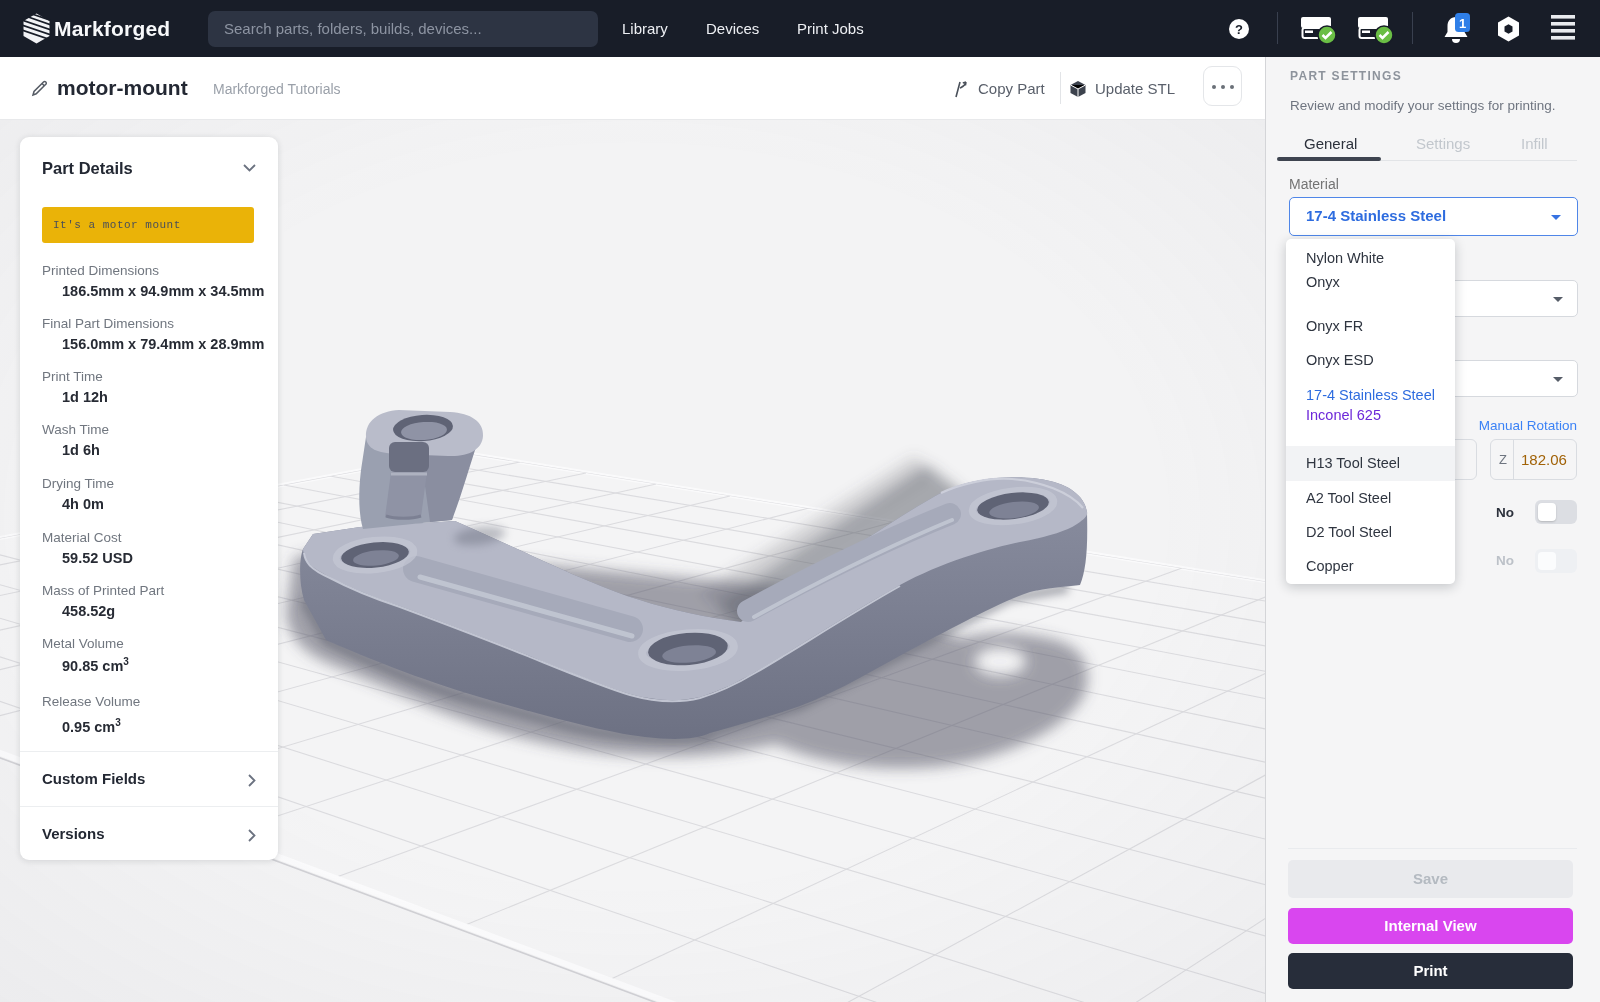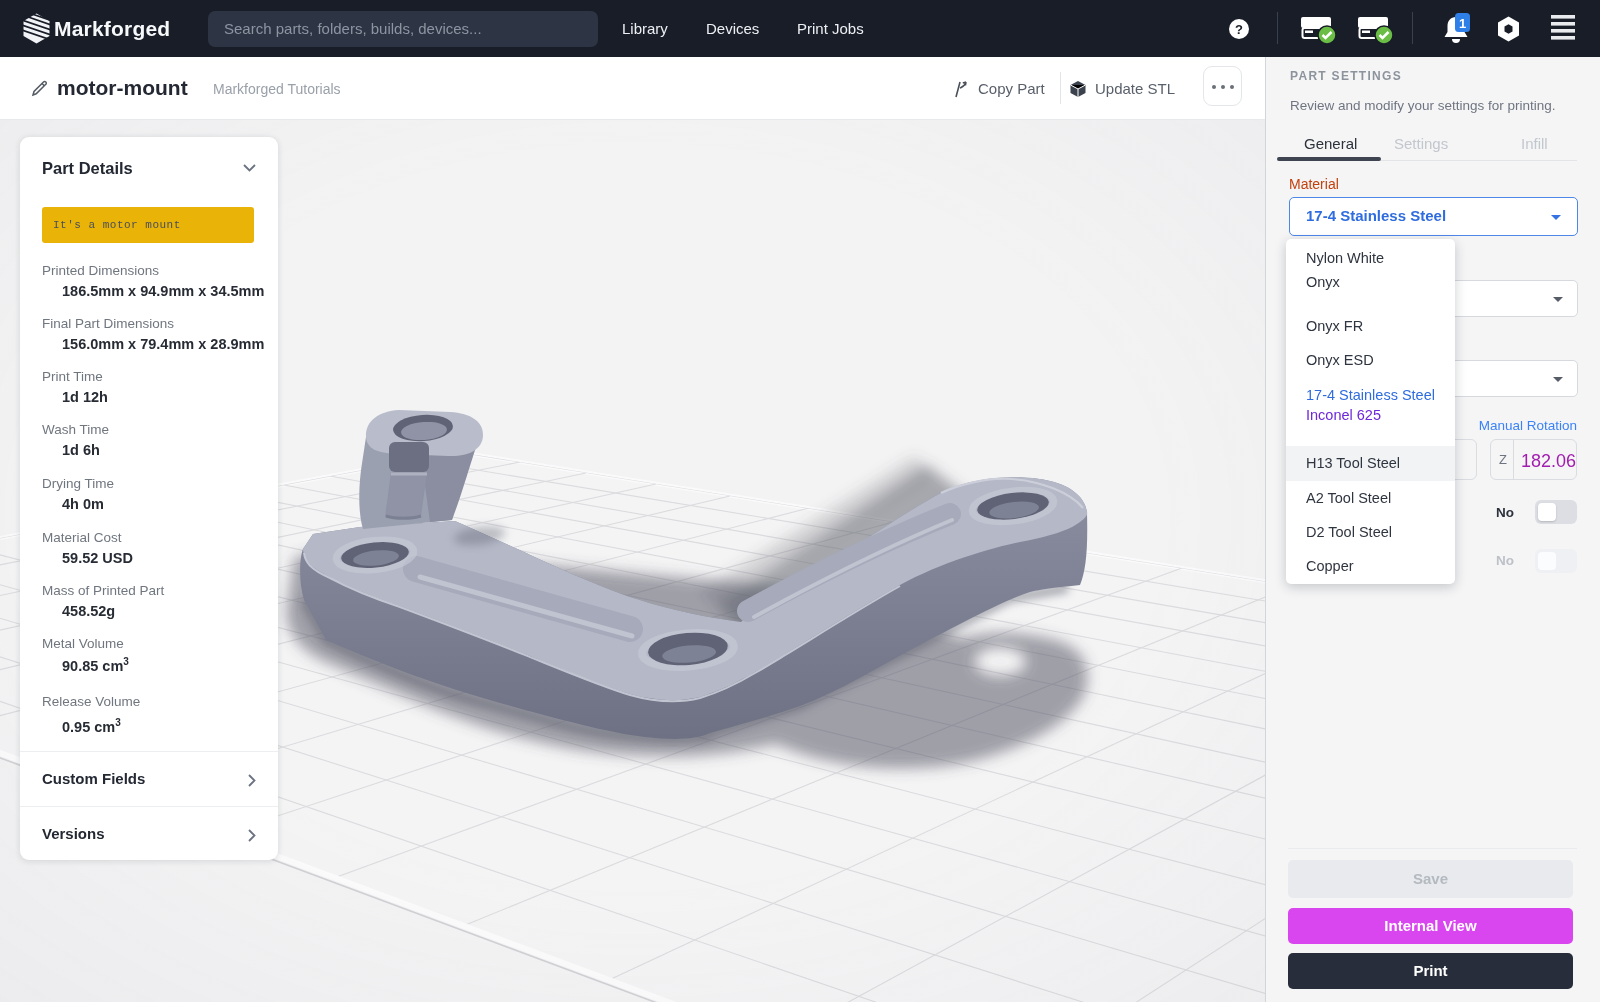--- a/index.html
+++ b/index.html
@@ -27,21 +27,21 @@
 .fv sup{font-size:10px;}
 .cdiv{position:absolute;left:0;width:258px;height:1px;background:#eceef0;}
 .crow{position:absolute;left:22px;font-size:15px;font-weight:700;color:#232833;}
 
 .sidebar{position:absolute;left:1265px;top:57px;width:335px;height:945px;background:#f5f5f6;border-left:1px solid #d4d5d8;}
 .sb-cap{position:absolute;left:24px;top:12px;font-size:12px;letter-spacing:1.3px;color:#8d939c;font-weight:600;}
 .sb-sub{position:absolute;left:24px;top:41px;font-size:13.5px;color:#6f7580;}
 .tab{position:absolute;top:78px;font-size:15px;}
 .tab-line{position:absolute;left:11px;top:100px;width:104px;height:4px;background:#3e4450;border-radius:2px;}
 .tab-border{position:absolute;left:11px;top:103px;width:300px;height:1px;background:#e2e4e7;}
-.mat-label{position:absolute;left:23px;top:119px;font-size:14px;color:#c2410c;}
+.mat-label{position:absolute;left:23px;top:119px;font-size:14px;color:#737373;}
 .mat-select{position:absolute;left:23px;top:140px;width:289px;height:39px;background:#fff;border:1.5px solid #4f86e8;border-radius:5px;}
 .mat-select .t{position:absolute;left:16px;top:9px;font-size:15px;font-weight:600;color:#2e6cdf;}
 .ghost-select{position:absolute;left:23px;width:289px;height:37px;background:#fff;border:1px solid #d6d9de;border-radius:5px;}
 .caret{position:absolute;right:14px;top:50%;margin-top:-2px;width:0;height:0;border-left:5px solid transparent;border-right:5px solid transparent;border-top:5px solid #565d68;}
 .mrot{position:absolute;right:23px;top:361px;font-size:13.5px;font-weight:500;color:#3b82f6;}
 .numbox{position:absolute;top:382px;height:41px;border:1px solid #d9dce1;border-radius:6px;}
 .tgl-label{position:absolute;font-size:13.5px;font-weight:700;}
 .tgl{position:absolute;left:269px;width:42px;height:24px;border-radius:6px;}
 .tgl i{position:absolute;left:3px;top:3px;width:18px;height:18px;border-radius:4px;background:#fff;box-shadow:0 1px 2px rgba(0,0,0,.18);}
 .sb-div{position:absolute;left:22px;top:791px;width:289px;height:1px;background:#e9ebee;}
@@ -324,41 +324,41 @@
 <div class="crow" style="top:688px">Versions</div>
 <svg class="abs" style="right:22px;top:692px" width="8" height="13" viewBox="0 0 8 13">
       <path d="M1 1 L6.5 6.5 L1 12" stroke="#6b7280" stroke-width="1.8" fill="none"></path>
     </svg>
 </div>
 
 <div class="sidebar">
 <div class="sb-cap">PART SETTINGS</div>
 <div class="sb-sub">Review and modify your settings for printing.</div>
 <div class="tab" style="left:38px;color:#2c313c">General</div>
-<div class="tab" style="left:128px;color:#c2c7cd">Settings</div>
+<div class="tab" style="left:150px;color:#c2c7cd">Settings</div>
 <div class="tab" style="left:255px;color:#c2c7cd">Infill</div>
 <div class="tab-border"></div>
 <div class="tab-line"></div>
 <div class="mat-label">Material</div>
 <div class="ghost-select" style="top:223px">
       <div class="caret"></div>
     </div>
 <div class="ghost-select" style="top:303px">
       <div class="caret"></div>
     </div>
 <div class="mat-select">
       <div class="t">17-4 Stainless Steel</div>
 <div class="caret" style="border-top-color:#3672e2;right:16px"></div>
     </div>
 <div class="mrot">Manual Rotation</div>
 <div class="numbox" style="left:155px;width:56px"></div>
 <div class="numbox" style="left:224px;width:87px">
   <span class="abs" style="left:8px;top:12px;font-size:13px;color:#6e7580">Z</span>
   <span class="abs" style="left:22px;top:0;width:1px;height:39px;background:#d9dce1"></span>
-  <span class="abs" style="left:30px;top:11px;font-size:18px;color:#a21caf">182.06</span>
+  <span class="abs" style="left:30px;top:11px;font-size:15px;color:#a16207">182.06</span>
 </div>
 <div class="tgl-label" style="left:230px;top:448px;color:#2c313c">No</div>
 <div class="tgl" style="top:443px;background:#dcdee3">
       <i></i>
     </div>
 <div class="tgl-label" style="left:230px;top:496px;color:#bcc1c8">No</div>
 <div class="tgl" style="top:492px;background:#eef0f3">
       <i style="background:#fbfcfd;box-shadow:none"></i>
     </div>
 <div class="sb-div"></div>

